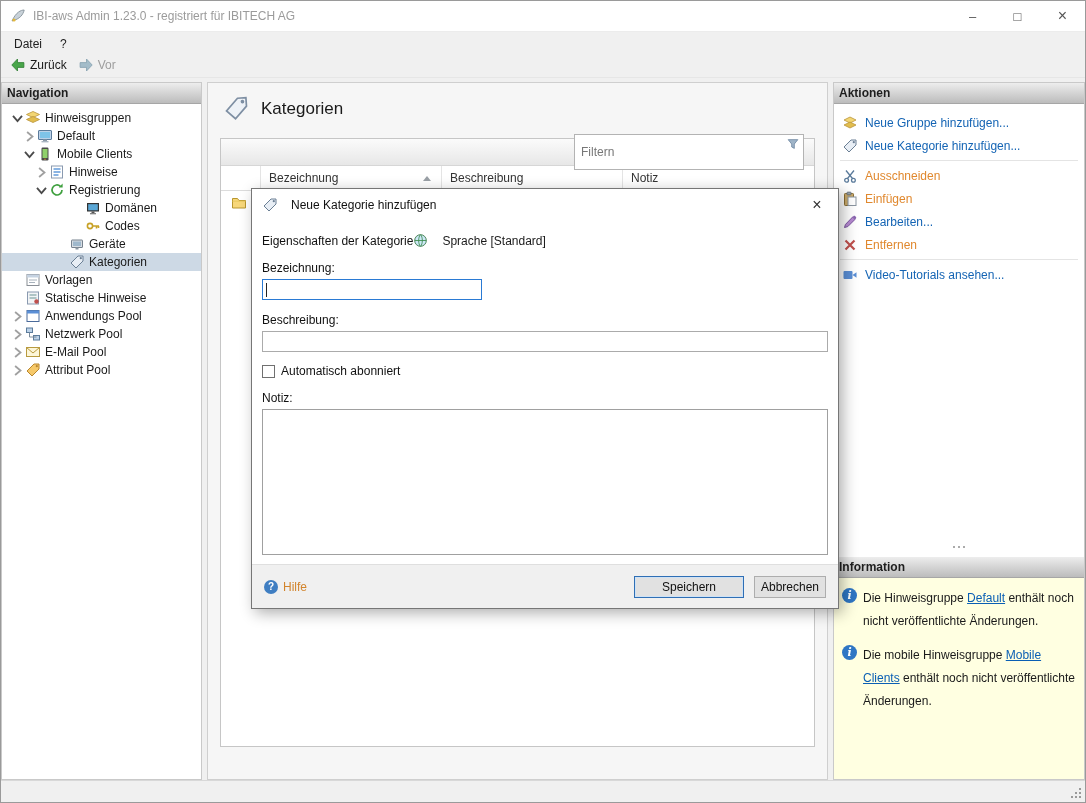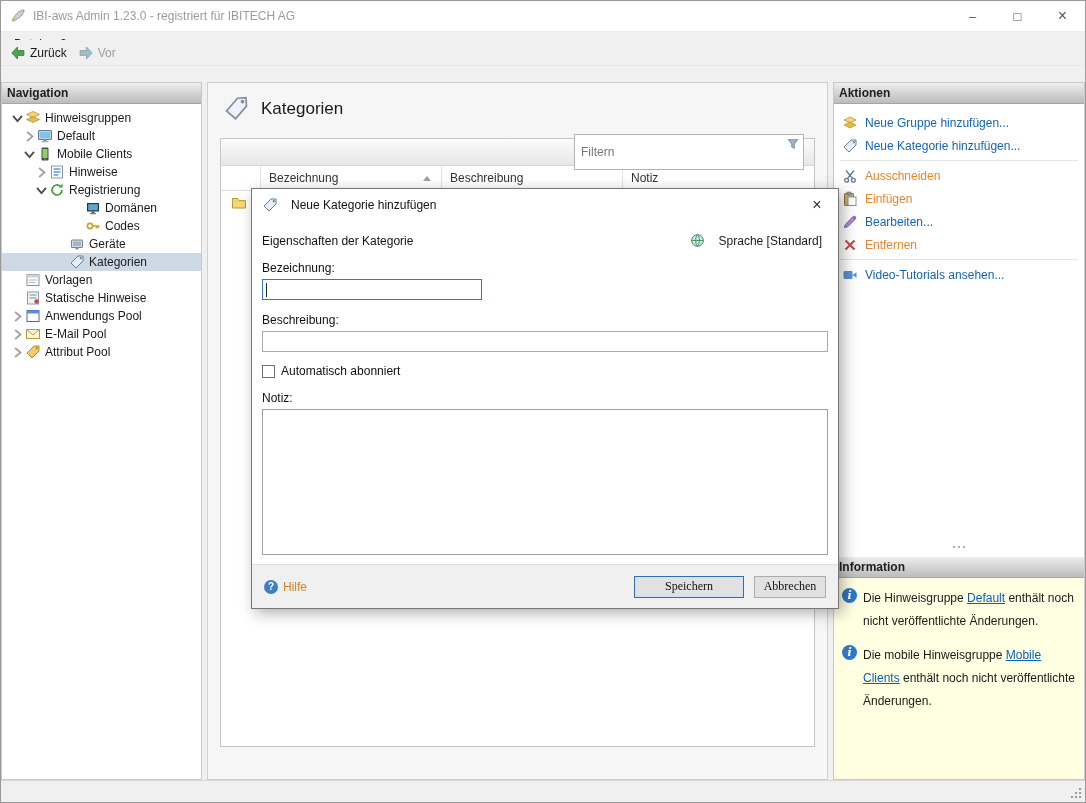--- a/index.html
+++ b/index.html
@@ -14,21 +14,21 @@
   .titlebar{position:absolute;left:0;top:0;right:0;height:31px;background:#ffffff;border-bottom:1px solid #ececec;display:flex;align-items:center}
   .app-icon{margin-left:9px;width:16px;height:16px;flex:0 0 16px}
   .title-text{margin-left:7px;color:#9b9b9b;font-size:12px}
   .win-controls{margin-left:auto;display:flex;height:100%}
   .win-btn{width:45px;height:100%;display:flex;align-items:center;justify-content:center;color:#555;font-size:13px;cursor:default}
   .win-btn.close{font-size:16px}
   
   .menubar{position:absolute;left:0;top:31px;right:0;height:24px;background:#f0f0f0;display:flex;align-items:center;padding-left:4px}
   .menu-item{padding:3px 9px;color:#222}
   
-  .toolbar{position:absolute;left:0;top:39px;right:0;height:26px;background:#f0f0f0;display:flex;align-items:center;padding-left:5px;border-bottom:1px solid #e6e6e6}
+  .toolbar{position:absolute;left:0;top:51px;right:0;height:26px;background:#f0f0f0;display:flex;align-items:center;padding-left:5px;border-bottom:1px solid #e6e6e6}
   .tool-btn{display:flex;align-items:center;gap:4px;padding:2px 7px 2px 4px}
   .tool-btn .ticon16{width:16px;height:16px}
   .tool-btn.disabled .tool-label{color:#9d9d9d}
   
   .panel-header{height:21px;background:linear-gradient(#ededed,#bcbcbc);border-bottom:1px solid #a6a6a6;display:flex;align-items:center;padding-left:5px;font-weight:bold;font-size:12px;color:#1e1e1e}
   
   .nav-panel{position:absolute;left:0;top:81px;width:201px;bottom:22px;background:#fff;border:1px solid #c9c9c9;display:flex;flex-direction:column}
   .tree{padding-top:5px}
   .tree-row{height:18px;display:flex;align-items:center;white-space:nowrap;cursor:default}
   .tree-row.selected{background:#cdd9e5}
@@ -58,37 +58,37 @@
   .table-row{height:24px;display:flex;align-items:center;background:#fff}
   .row-folder{width:16px;height:16px;margin-left:10px}
   .row-folder svg{width:100%;height:100%}
   
   .dialog{position:absolute;left:250px;top:187px;width:588px;height:421px;background:#fff;border:1px solid #767676;box-shadow:4px 4px 14px rgba(0,0,0,.32);z-index:10}
   .dialog-header{height:32px;display:flex;align-items:center;padding:0 10px;gap:13px}
   .dlg-icon{width:16px;height:16px}
   .dlg-icon svg{width:100%;height:100%}
   .dlg-title{font-size:12px;color:#111}
   .dlg-close{margin-left:auto;font-size:16px;color:#333;width:22px;text-align:center;cursor:default}
-  .dlg-row{display:flex;align-items:center;justify-content:space-between;margin:12px 16px 0 10px}
+  .dlg-row{display:flex;align-items:center;margin:12px 22px 0 10px}
   .section-label{color:#111}
   .lang{display:flex;align-items:center;gap:14px}
   .globe{width:15px;height:15px}
   .globe svg{width:100%;height:100%}
   .fld-label{margin:13px 12px 0 10px;color:#111}
   .textbox{margin:4px 12px 0 10px;width:220px;height:21px;border:1px solid #2a7ad4;background:#fff;display:flex;align-items:center;padding-left:3px}
   .caret{display:inline-block;width:1px;height:14px;background:#222;animation:blink 1.1s steps(1) infinite}
   @keyframes blink{50%{opacity:0}}
   .textinput{display:block;margin:4px 12px 0 10px;width:566px;height:21px;border:1px solid #ababab;background:#fff;padding:0 4px;font-family:"Liberation Sans",sans-serif;font-size:12px}
   .chk-row{display:flex;align-items:center;gap:6px;margin:12px 12px 0 10px;color:#111}
   .chk{appearance:none;width:13px;height:13px;border:1px solid #707070;background:#fff;margin:0}
   .notiz{display:block;margin:4px 12px 0 10px;width:566px;height:146px;border:1px solid #a0a0a0;background:#fff;resize:none;font-family:"Liberation Sans",sans-serif;font-size:12px;padding:3px}
   .dlg-footer{position:absolute;left:0;right:0;bottom:0;height:44px;background:#f0f0f0;border-top:1px solid #dfdfdf;display:flex;align-items:center;padding:0 12px}
   .help-link{display:flex;align-items:center;gap:5px;color:#d2842c}
   .help-badge{width:14px;height:14px;border-radius:50%;background:#3f7ec2;color:#fff;font-size:10px;font-weight:bold;display:inline-flex;align-items:center;justify-content:center}
-  .btn{height:22px;background:#e1e1e1;border:1px solid #adadad;font-family:Liberation Serif, serif;font-size:12px;color:#111;cursor:default}
+  .btn{height:22px;background:#e1e1e1;border:1px solid #adadad;font-family:Liberation Sans, sans-serif;font-size:12px;color:#111;cursor:default}
   .btn-default{width:110px;margin-left:auto;border:1px solid #2f6fb5;box-shadow:inset 0 0 0 1px #cfe2f5}
   .btn-cancel{width:72px;margin-left:10px}
   
   .right-panel{position:absolute;left:832px;top:81px;right:0;bottom:22px;background:#fff;border:1px solid #c9c9c9}
   .actions-list{padding-top:7px}
   .action-item{display:flex;align-items:center;gap:7px;height:23px;padding-left:8px;cursor:default}
   .aicon{width:16px;height:16px;flex:0 0 16px}
   .action-label.blue{color:#1464b4}
   .action-label.orange{color:#e0882e}
   .action-sep{border-top:1px solid #e4e4e4;margin:3px 6px}
@@ -314,20 +314,35 @@
         </span>
       <span class="ticon">
           <svg viewBox="0 0 16 16">
             <rect x="2" y="2.5" width="12" height="11" fill="#fff" stroke="#4a6a9a"></rect>
             <rect x="2" y="2.5" width="12" height="3" fill="#5b8fd6"></rect>
           </svg>
         </span>
       <span class="tlabel">Anwendungs Pool</span>
     </div>
 
+    <div class="tree-row p8">
+      <span class="chev">
+          <svg viewBox="0 0 10 10">
+            <path d="M3.4 2l3.6 3-3.6 3" fill="none" stroke="#a0a0a0" stroke-width="1.2"></path>
+          </svg>
+        </span>
+      <span class="ticon">
+          <svg viewBox="0 0 16 16">
+            <rect x="1.5" y="2" width="6" height="4.5" fill="#bcd2e8" stroke="#5b7b9b"></rect>
+            <rect x="8.5" y="9.5" width="6" height="4.5" fill="#bcd2e8" stroke="#5b7b9b"></rect>
+            <path d="M4.5 6.5v4.5h7" fill="none" stroke="#7a8a9a"></path>
+          </svg>
+        </span>
+      <span class="tlabel">Netzwerk Pool</span>
+    </div>
 
     <div class="tree-row p8">
       <span class="chev">
           <svg viewBox="0 0 10 10">
             <path d="M3.4 2l3.6 3-3.6 3" fill="none" stroke="#a0a0a0" stroke-width="1.2"></path>
           </svg>
         </span>
       <span class="ticon">
           <svg viewBox="0 0 16 16">
             <rect x="1.5" y="3.5" width="13" height="9" fill="#fdf6d8" stroke="#b89a3f"></rect>

